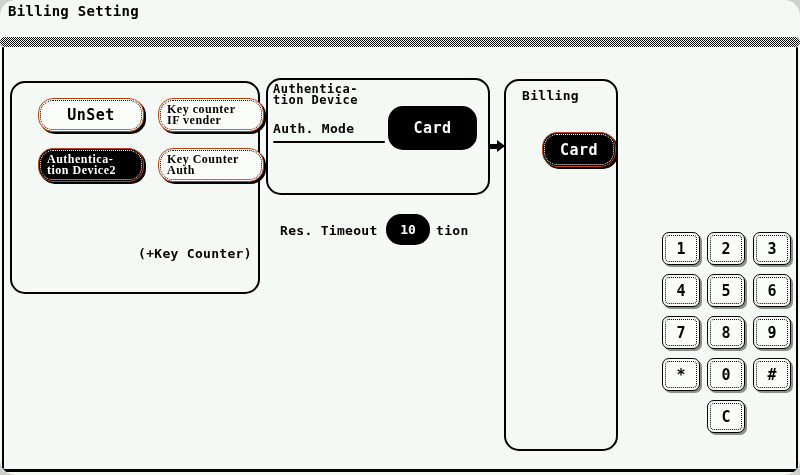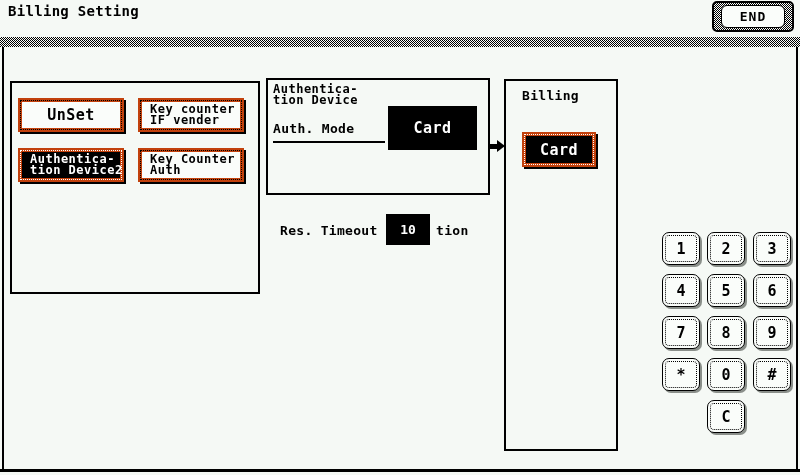--- a/index.html
+++ b/index.html
@@ -1,15 +1,15 @@
 <!DOCTYPE html>
 <html><head>
 <meta charset="utf-8">
 <style>
-  * { margin:0; padding:0; box-sizing:border-box; }
+  * { margin:0; padding:0; box-sizing:border-box;border-radius:15px; }
   html,body { background:#cfcfcf; }
   .screen {
     position:relative; width:800px; height:475px;
     background:#f5f9f5; color:#000; overflow:hidden;
     font-family:"DejaVu Sans Mono", monospace; font-weight:bold;
   }
   .abs { position:absolute; }
 
   
   .checker {
@@ -23,28 +23,28 @@
     border:2px solid #000; border-radius:5px; padding:2px 7px; }
   .end-inner { width:100%; height:100%; background:#fafdfa; border:1px solid #000;
     border-radius:6px; display:flex; align-items:center; justify-content:center;
     font-size:13px; letter-spacing:1px; }
 
   .frame-line { background:#000; }
 
   .panel { position:absolute; border:2px solid #000; }
 
   
-  .btn { position:absolute; background:#fafdfa; border:4px solid #c2410c;
+  .btn { position:absolute; background:#fafdfa; border:1px solid #c2410c;
     box-shadow:2px 2px 0 #000; outline:1px dotted #000; outline-offset:-3px;
     display:flex; flex-direction:column; align-items:center; justify-content:center;
-    text-align:center; cursor:default; }
+    text-align:center; cursor:default;margin-left:20px; }
   .btn.sel { background:#000; color:#fff; outline-color:#fff; }
   .lg { font-size:15px; letter-spacing:0.5px; }
   .sm { align-items:flex-start; padding-left:8px; text-align:left;
-    font-size:12px; letter-spacing:0.5px; }
+    font-size:12px; letter-spacing:0.5px;font-family:Liberation Serif, serif; }
   .sm .ln { display:block; line-height:11px; white-space:nowrap; }
 
   .note { font-size:13px; letter-spacing:0.3px; text-align:center; white-space:nowrap; }
 
   .small-label { font-size:12px; line-height:11px; letter-spacing:0.5px; white-space:nowrap; }
   .mid-label { font-size:13px; letter-spacing:0.3px; white-space:nowrap; }
 
   .black-box { position:absolute; background:#000; color:#fff;
     display:flex; align-items:center; justify-content:center; }
 
@@ -61,23 +61,20 @@
     border:1px solid #000; border-radius:7px; box-shadow:2px 2px 0 #8a8f8a;
     outline:1px dotted #000; outline-offset:-4px;
     display:flex; align-items:center; justify-content:center; font-size:15px; }
 </style>
 </head>
 <body>
 
 <div class="screen">
 
   <div class="title abs" style="left:8px;top:3px">Billing Setting</div>
-  <div class="end-btn abs checker">
-    <div class="end-inner">END</div>
-  </div>
 
   <div class="checker abs" style="left:0;top:37px;width:800px;height:10px"></div>
   <div class="frame-line abs" style="left:2px;top:47px;width:2px;height:422px"></div>
   <div class="frame-line abs" style="left:796px;top:47px;width:2px;height:422px"></div>
   <div class="frame-line abs" style="left:0;top:469px;width:800px;height:3px"></div>
 
   <div class="panel" style="left:10px;top:81px;width:250px;height:213px"></div>
 
   <div class="btn lg" style="left:18px;top:98px;width:106px;height:34px">UnSet</div>
 
@@ -91,20 +88,21 @@
     <span class="ln">tion Device2</span>
   </div>
 
   <div class="btn sm" style="left:138px;top:148px;width:106px;height:34px">
     <span class="ln">Key Counter</span>
     <span class="ln">Auth</span>
   </div>
 
 
 
+  <div class="note abs" style="left:138px;top:246px;width:110px">(+Key Counter)</div>
 
   <div class="panel" style="left:266px;top:78px;width:224px;height:117px"></div>
 
   <div class="small-label abs" style="left:273px;top:84px">
     <span class="ln" style="display:block">Authentica-</span>
     <span class="ln" style="display:block">tion Device</span>
   </div>
 
   <div class="mid-label abs" style="left:273px;top:121px">Auth. Mode</div>
   <div class="abs" style="left:273px;top:141px;width:112px;height:2px;background:#000"></div>

